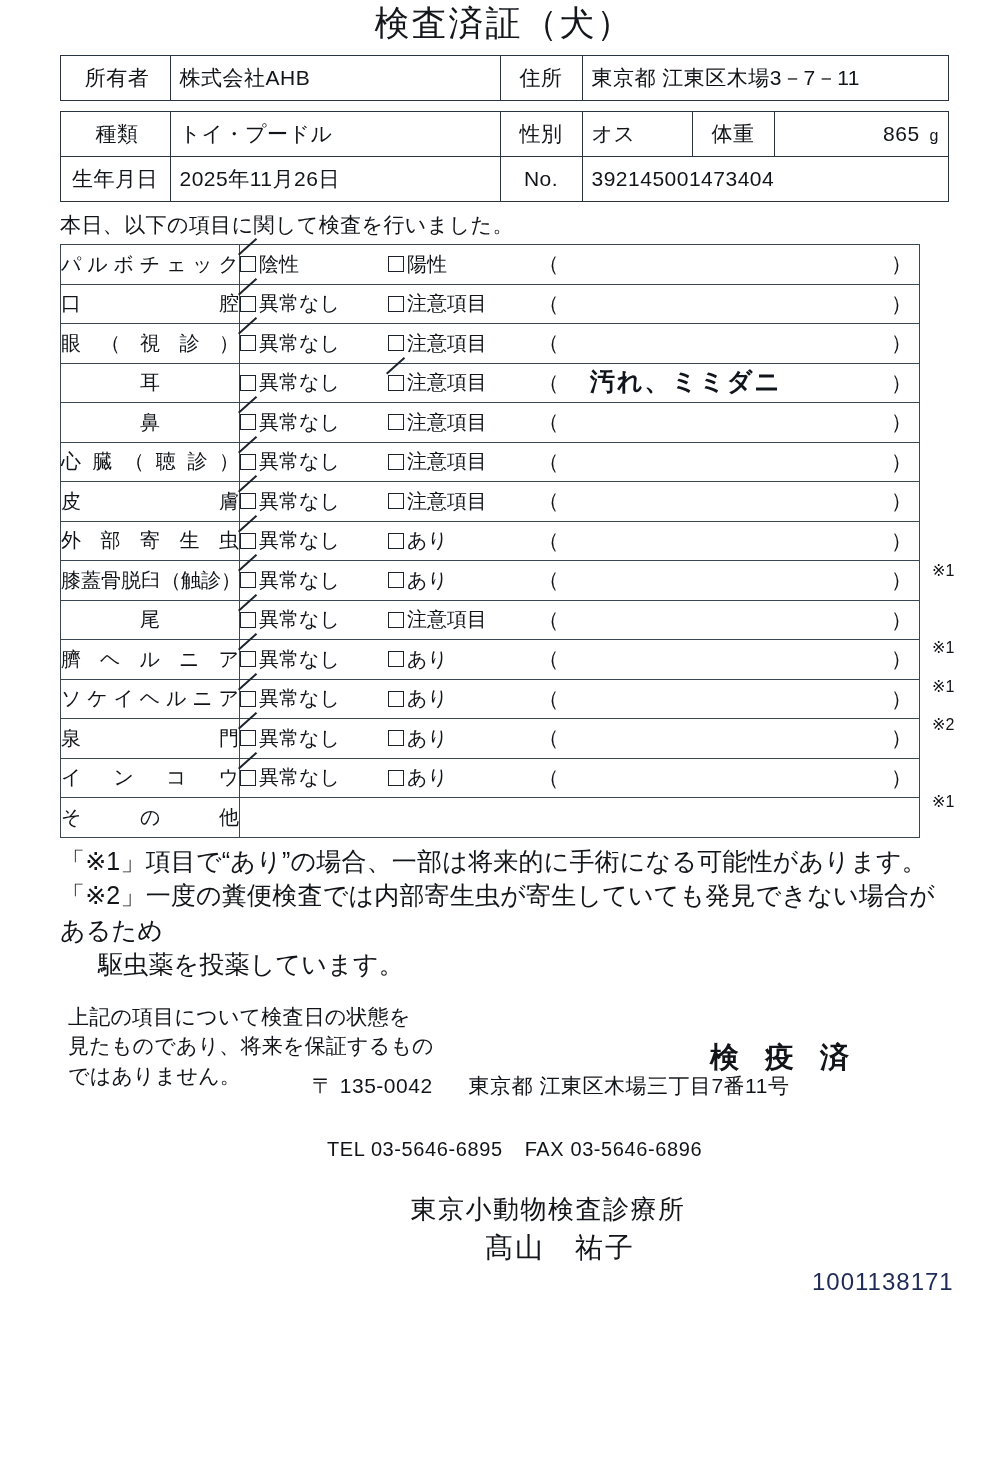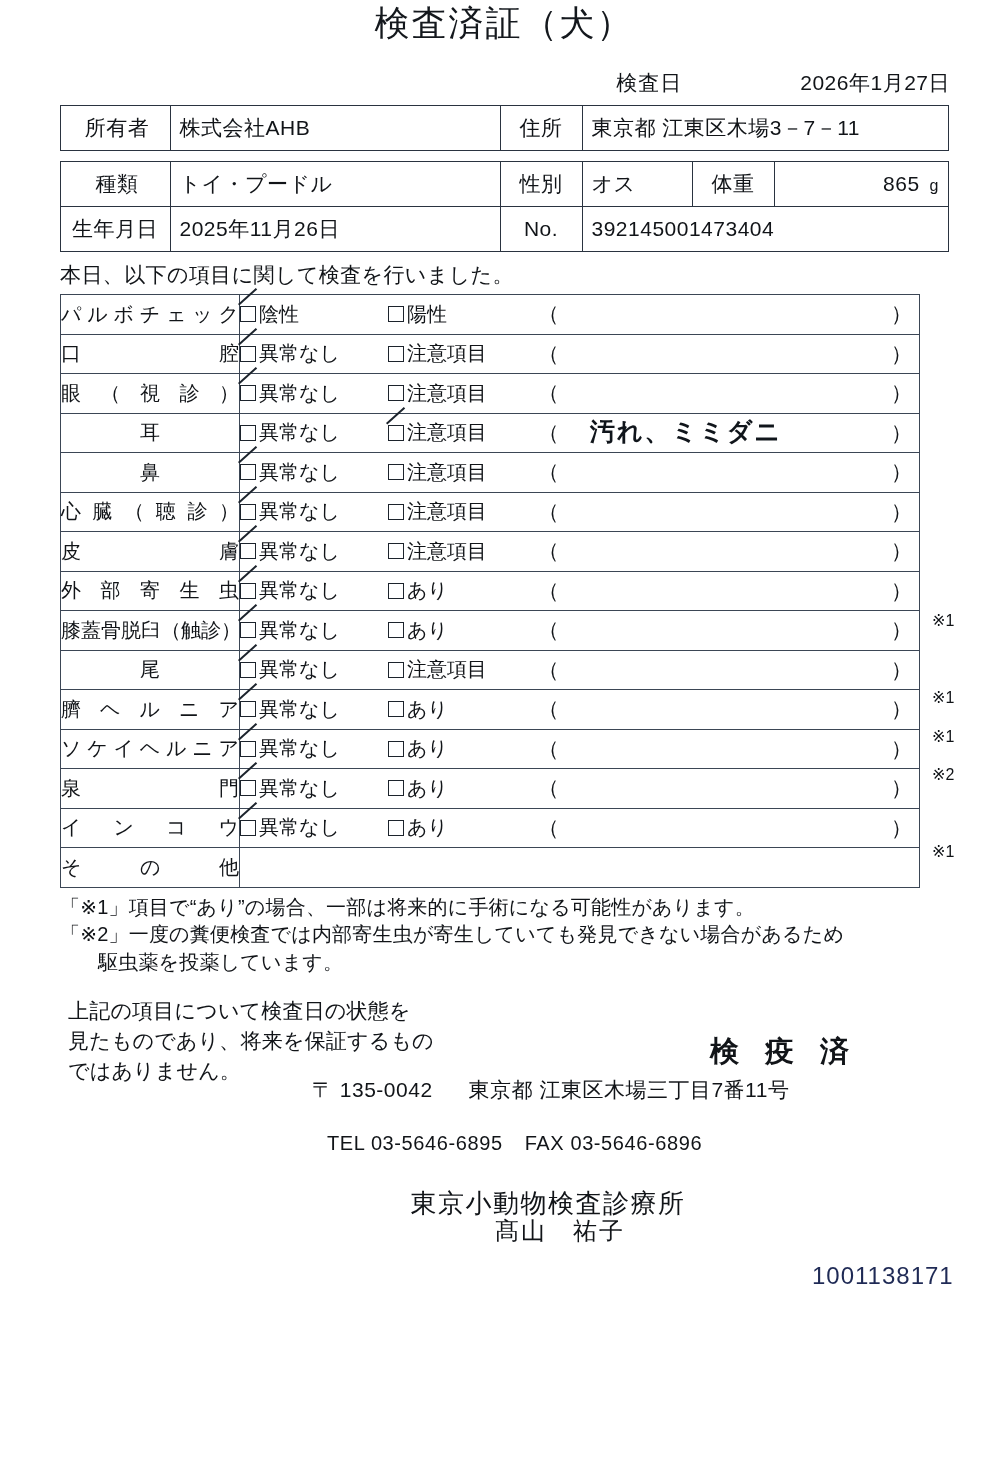--- a/index.html
+++ b/index.html
@@ -157,21 +157,21 @@
     font-size:16px;
     letter-spacing:0;
     padding-left:6px;
     white-space:nowrap;
   }
 
   
   .footnotes{
     width:888px;
     margin:6px auto 0 auto;
-    font-size:20px;
+    font-size:25px;
     line-height:1.38;
     letter-spacing:0.2px;
   }
   .fn-indent{padding-left:38px;}
 
   
   .bottom{
     width:908px;
     margin:14px auto 0 auto;
     position:relative;
@@ -186,21 +186,21 @@
   }
   .quarantine{
     position:absolute;
     left:660px;top:42px;
     font-size:29px;
     letter-spacing:9px;
     font-weight:700;
   }
   .clinic-addr{
     position:absolute;
-    left:262px;top:86px;
+    left:262px;top:76px;
     font-size:21px;
     letter-spacing:0.5px;
     white-space:nowrap;
   }
   .addr-zip{margin-right:36px;}
   .clinic-tel{
     position:absolute;
     left:277px;top:142px;
     font-size:20px;
     letter-spacing:0.6px;
@@ -210,45 +210,41 @@
   .clinic-name{
     position:absolute;
     left:288px;top:196px;
     width:420px;
     text-align:center;
     font-size:26px;
     letter-spacing:1.5px;
   }
   .clinic-person{
     position:absolute;
-    left:300px;top:225px;
+    left:300px;top:233px;
     width:420px;
     text-align:center;
-    font-size:24px;
+    font-size:28px;
     letter-spacing:2px;
   }
   .serial{
     position:absolute;
     left:762px;top:272px;
     font-size:24px;
     letter-spacing:1px;
     color:#1f2a55;
   }
 </style>
 </head>
 <body>
 
 <div class="page">
 
   <h1 class="doc-title">検査済証（犬）</h1>
 
-  <div class="insp-date-row">
-    <span class="insp-date-label">検査日</span>
-    <span class="insp-date-value">2026年1月27日</span>
-  </div>
 
   <table class="info-table">
     <colgroup>
       <col style="width:110px">
         <col style="width:330px">
       <col style="width:82px">
         <col style="width:366px">
     </colgroup>
     <tbody>
       <tr>

